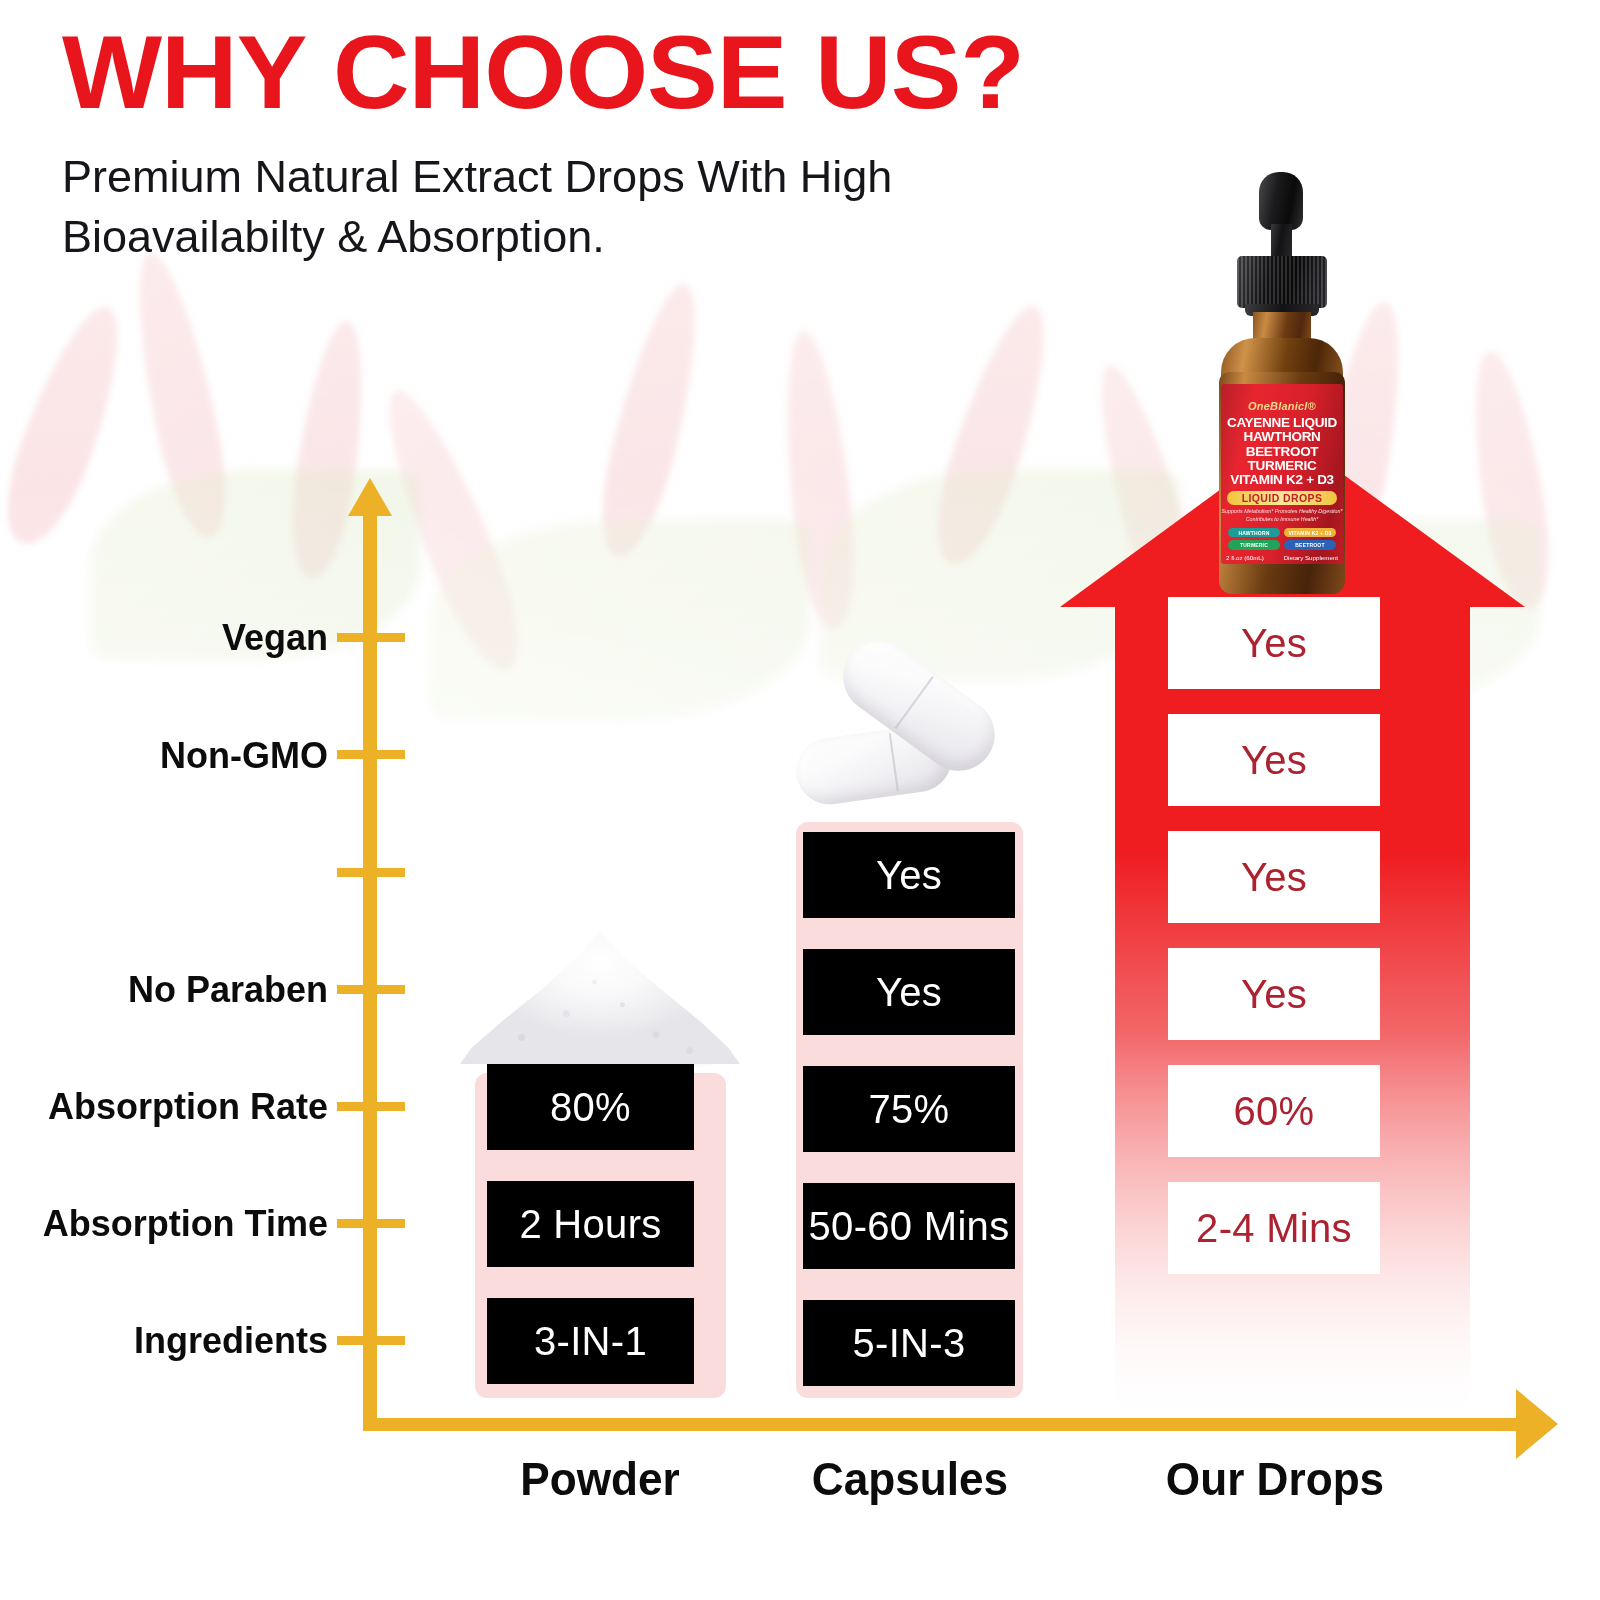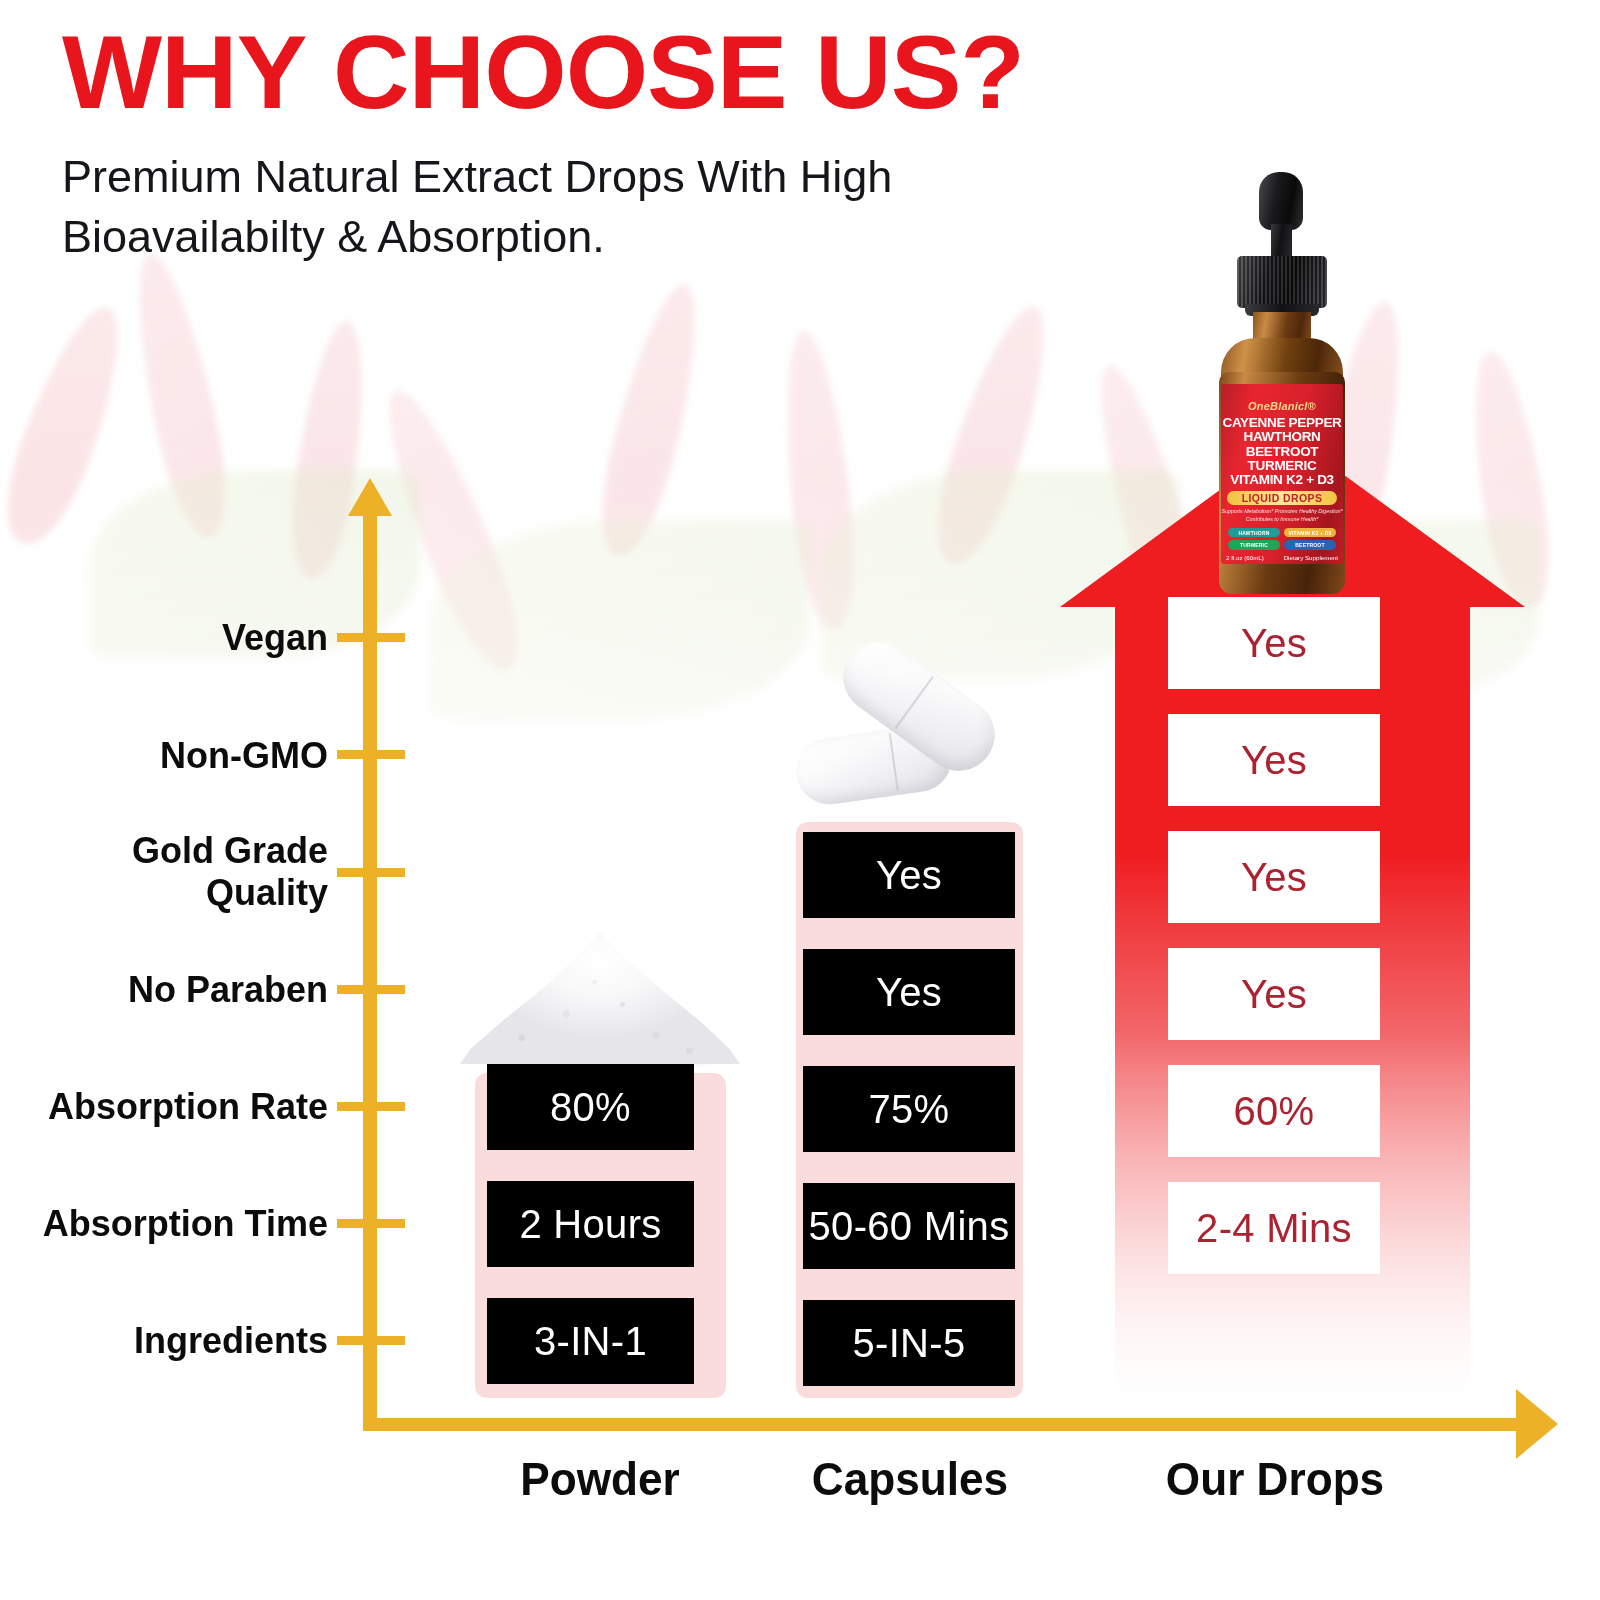--- a/index.html
+++ b/index.html
@@ -272,21 +272,21 @@
 <div class="bottle">
   <div class="dropper-bulb"></div>
   <div class="dropper-neck"></div>
   <div class="cap"></div>
   <div class="cap-ring"></div>
   <div class="neck"></div>
   <div class="shoulder"></div>
   <div class="body"></div>
   <div class="label">
     <div class="brand">OneBlanicl®</div>
-    <div class="label-lines">CAYENNE PEPPER
+    <div class="label-lines">CAYENNE LIQUID
 HAWTHORN
 BEETROOT
 TURMERIC
 VITAMIN K2 + D3</div>
     <div class="liquid-badge">LIQUID DROPS</div>
     <div class="claims">Supports Metabolism*        Promotes Healthy Digestion*
 Contributes to Immune Health*</div>
     <div class="pill-grid">
       <div class="pill hawthorn">HAWTHORN</div>
       <div class="pill vitk">VITAMIN K2 + D3</div>
@@ -325,39 +325,37 @@
   <div class="tick" style="top:633px;"></div>
   <div class="tick" style="top:750px;"></div>
   <div class="tick" style="top:868px;"></div>
   <div class="tick" style="top:985px;"></div>
   <div class="tick" style="top:1102px;"></div>
   <div class="tick" style="top:1219px;"></div>
   <div class="tick" style="top:1336px;"></div>
 
   <div class="row-label" style="top:617px;">Vegan</div>
   <div class="row-label" style="top:735px;">Non-GMO</div>
-  <div class="row-label" style="top:830px;">Gold Grade
-Quality</div>
   <div class="row-label" style="top:969px;">No Paraben</div>
   <div class="row-label" style="top:1086px;">Absorption Rate</div>
   <div class="row-label" style="top:1203px;">Absorption Time</div>
   <div class="row-label" style="top:1320px;">Ingredients</div>
 
   <div class="col-powder-bg"></div>
   <div class="col-capsule-bg"></div>
 
   <div class="cell-dark" style="left:487px; top:1064px; width:207px; height:86px;">80%</div>
   <div class="cell-dark" style="left:487px; top:1181px; width:207px; height:86px;">2 Hours</div>
   <div class="cell-dark" style="left:487px; top:1298px; width:207px; height:86px;">3-IN-1</div>
 
   <div class="cell-dark" style="left:803px; top:832px;  width:212px; height:86px;">Yes</div>
   <div class="cell-dark" style="left:803px; top:949px;  width:212px; height:86px;">Yes</div>
   <div class="cell-dark" style="left:803px; top:1066px; width:212px; height:86px;">75%</div>
   <div class="cell-dark" style="left:803px; top:1183px; width:212px; height:86px;">50-60 Mins</div>
-  <div class="cell-dark" style="left:803px; top:1300px; width:212px; height:86px;">5-IN-5</div>
+  <div class="cell-dark" style="left:803px; top:1300px; width:212px; height:86px;">5-IN-3</div>
 
   <div class="cell-light" style="left:1168px; top:597px;  width:212px; height:92px;">Yes</div>
   <div class="cell-light" style="left:1168px; top:714px;  width:212px; height:92px;">Yes</div>
   <div class="cell-light" style="left:1168px; top:831px;  width:212px; height:92px;">Yes</div>
   <div class="cell-light" style="left:1168px; top:948px;  width:212px; height:92px;">Yes</div>
   <div class="cell-light" style="left:1168px; top:1065px; width:212px; height:92px;">60%</div>
   <div class="cell-light" style="left:1168px; top:1182px; width:212px; height:92px;">2-4 Mins</div>
 
   <div class="x-label" style="left:460px;  width:280px;">Powder</div>
   <div class="x-label" style="left:770px;  width:280px;">Capsules</div>

